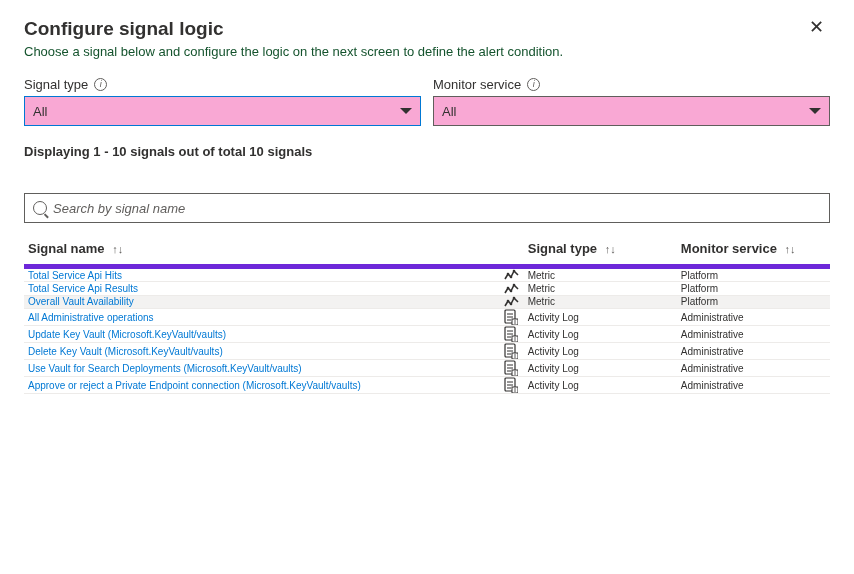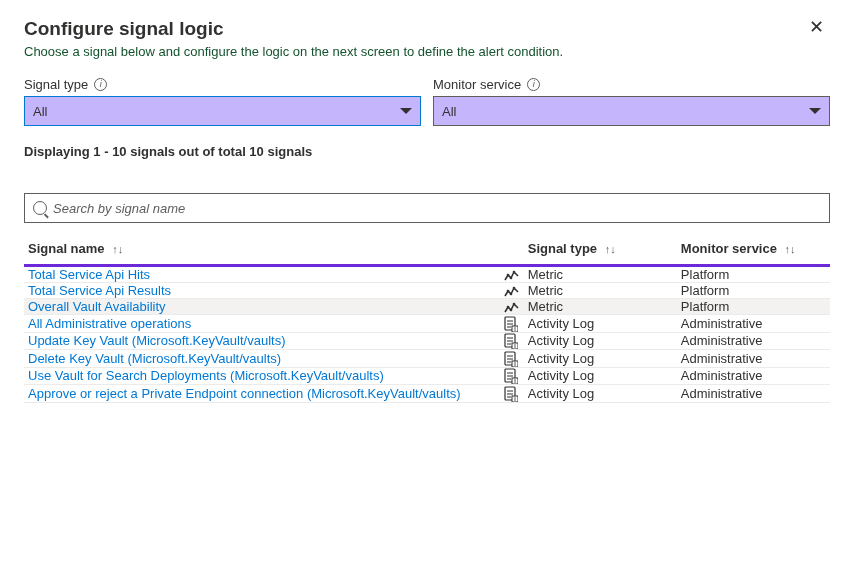--- a/index.html
+++ b/index.html
@@ -62,21 +62,21 @@
       line-height: 1;
     }
     .select-box {
       display: flex;
       align-items: center;
       justify-content: space-between;
       height: 30px;
       border: 1px solid #605e5c;
       padding: 0 8px;
       cursor: pointer;
-      background: #c4b5fd;
+      background: #f9a8d4;
     }
     .select-box.active {
       border: 1px solid #0078d4;
     }
     .chev {
       width: 0; height: 0;
       border-left: 6px solid transparent;
       border-right: 6px solid transparent;
       border-top: 6px solid #323130;
     }
@@ -121,34 +121,34 @@
     table {
       width: 100%;
       border-collapse: collapse;
       margin-top: 10px;
     }
     th {
       text-align: left;
       font-weight: 600;
       font-size: 13px;
       padding: 8px 4px;
-      border-bottom: 3px solid #6d28d9;
+      border-bottom: 5px solid #6d28d9;
     }
     th.sortable {
       cursor: pointer;
     }
     .sort-arrows {
       color: #605e5c;
       font-size: 11px;
       margin-left: 4px;
     }
     td {
       padding: 0 4px;
       border-bottom: 1px solid #edebe9;
-      font-size: 13px;
+      font-size: 10px;
       vertical-align: middle;
     }
     tr.row-highlighted td {
       border-top: 3px solid #e81123;
       border-bottom: 3px solid #e81123;
     }
     tr.row-highlighted td:first-child { border-left: 3px solid #e81123; }
     tr.row-highlighted td:last-child { border-right: 3px solid #e81123; }
     tr.row-hover td { background: #f3f2f1; }
     .link { color: #0078d4; cursor: pointer; }

